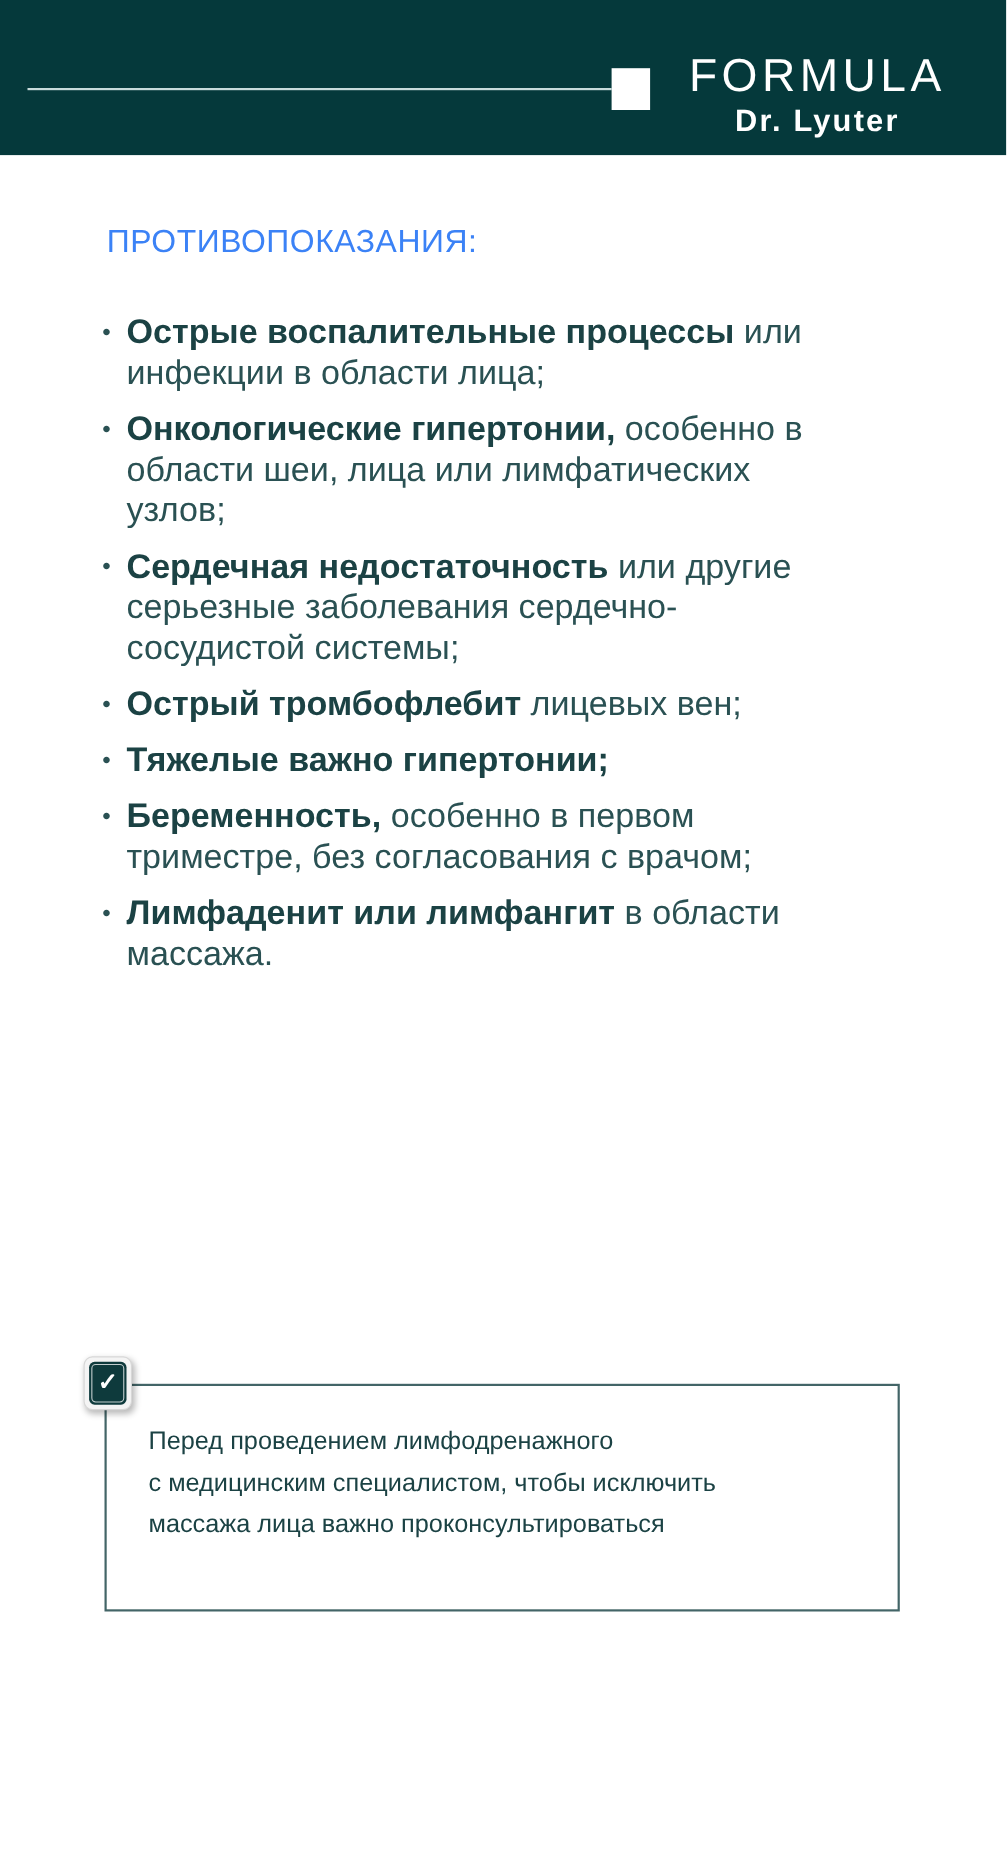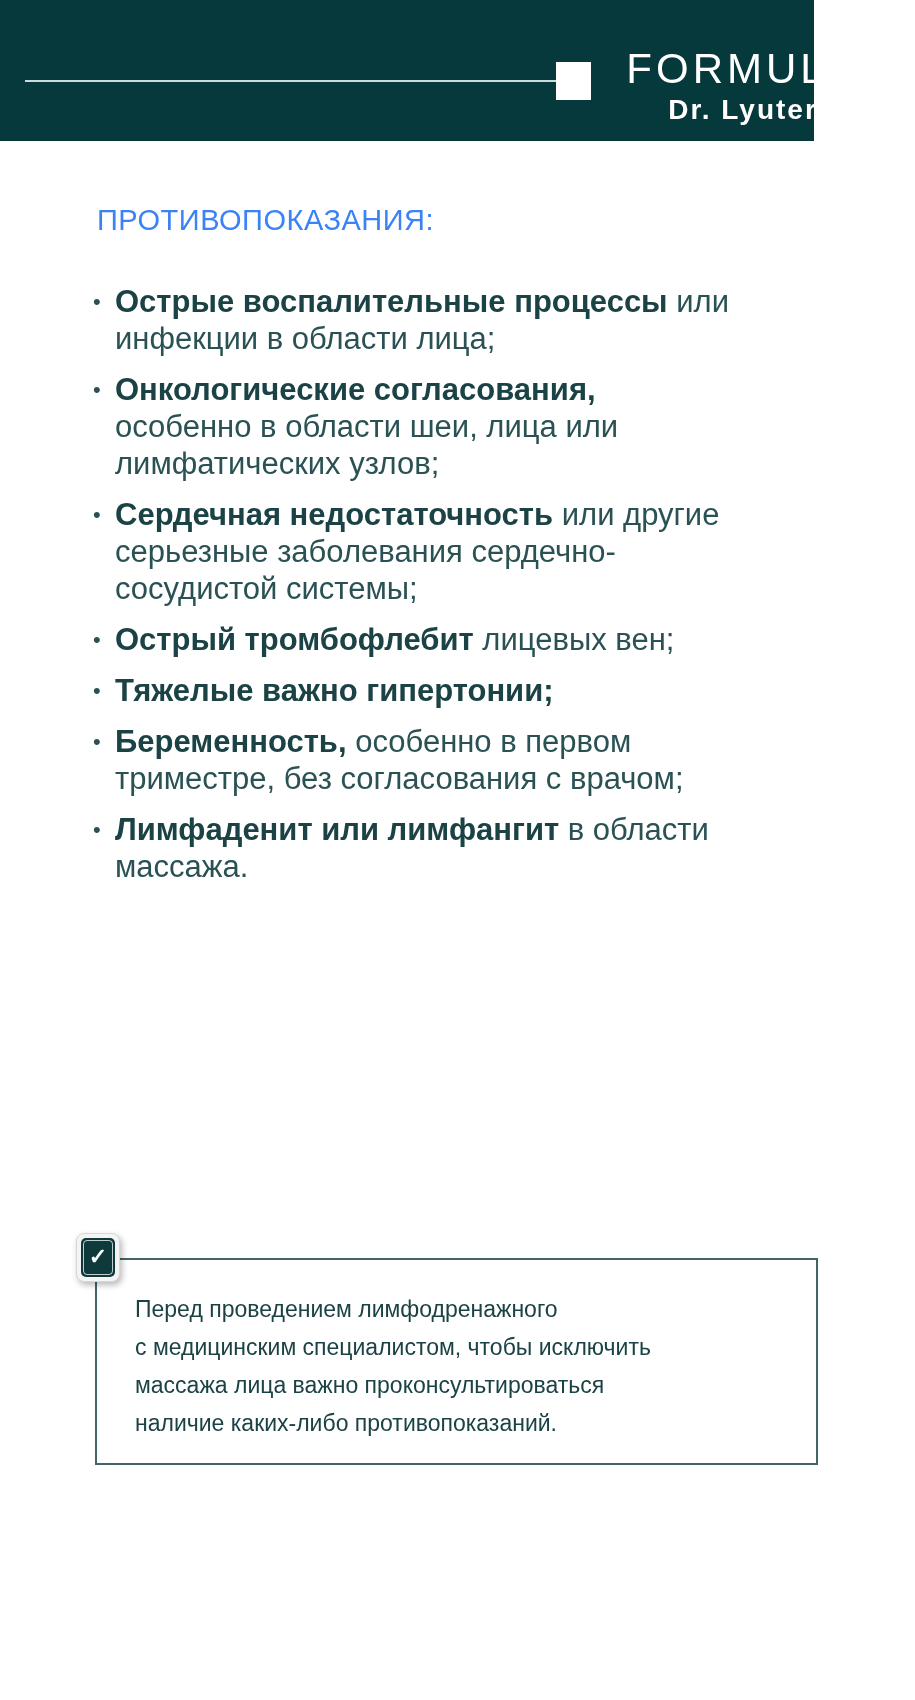--- a/index.html
+++ b/index.html
@@ -10,21 +10,21 @@
     margin: 0 auto;
     background: #ffffff;
     font-family: "Liberation Sans", sans-serif;
     overflow: hidden;
   }
 
   
   .header {
     position: absolute;
     left: 0; top: 0;
-    width: 814px; height: 141px;
+    width: 915px; height: 141px;
     background: #05393b;
   }
   .header-rule {
     position: absolute;
     left: 25px; top: 80px;
     width: 531px; height: 2px;
     background: #c9dcdc;
   }
   .logo-square {
     position: absolute;
@@ -156,36 +156,35 @@
     <div class="logo-lockup">
       <div class="brand-name">FORMULA</div>
       <div class="brand-subtitle">Dr. Lyuter</div>
     </div>
   </header>
 
   <h1 class="page-title">ПРОТИВОПОКАЗАНИЯ:</h1>
 
   <ul class="contra-list">
     <li><span class="lead">Острые воспалительные процессы</span> <span>или инфекции в области лица;</span></li>
-    <li><span class="lead">Онкологические согласования,</span> <span>особенно в области шеи, лица или лимфатических узлов;</span></li>
+    <li><span class="lead">Онкологические гипертонии,</span> <span>особенно в области шеи, лица или лимфатических узлов;</span></li>
     <li><span class="lead">Сердечная недостаточность</span> <span>или другие серьезные заболевания сердечно-сосудистой системы;</span></li>
     <li><span class="lead">Острый тромбофлебит</span> <span>лицевых вен;</span></li>
     <li><span class="lead">Тяжелые важно гипертонии;</span> <span></span></li>
     <li><span class="lead">Беременность,</span> <span>особенно в первом триместре, без согласования с врачом;</span></li>
     <li><span class="lead">Лимфаденит или лимфангит</span> <span>в области массажа.</span></li>
   </ul>
 
   <div class="note-box">
     <div class="checkbox-outer">
       <div class="checkbox-inner">
         <div class="checkbox-ring"></div>
         <span class="check-glyph">✓</span>
       </div>
     </div>
     <div class="note-text">
       <div>Перед проведением лимфодренажного</div>
       <div>с медицинским специалистом, чтобы исключить</div>
       <div>массажа лица важно проконсультироваться</div>
-      <div>наличие каких-либо противопоказаний.</div>
     </div>
   </div>
 
 </div>
 
 </body></html>

